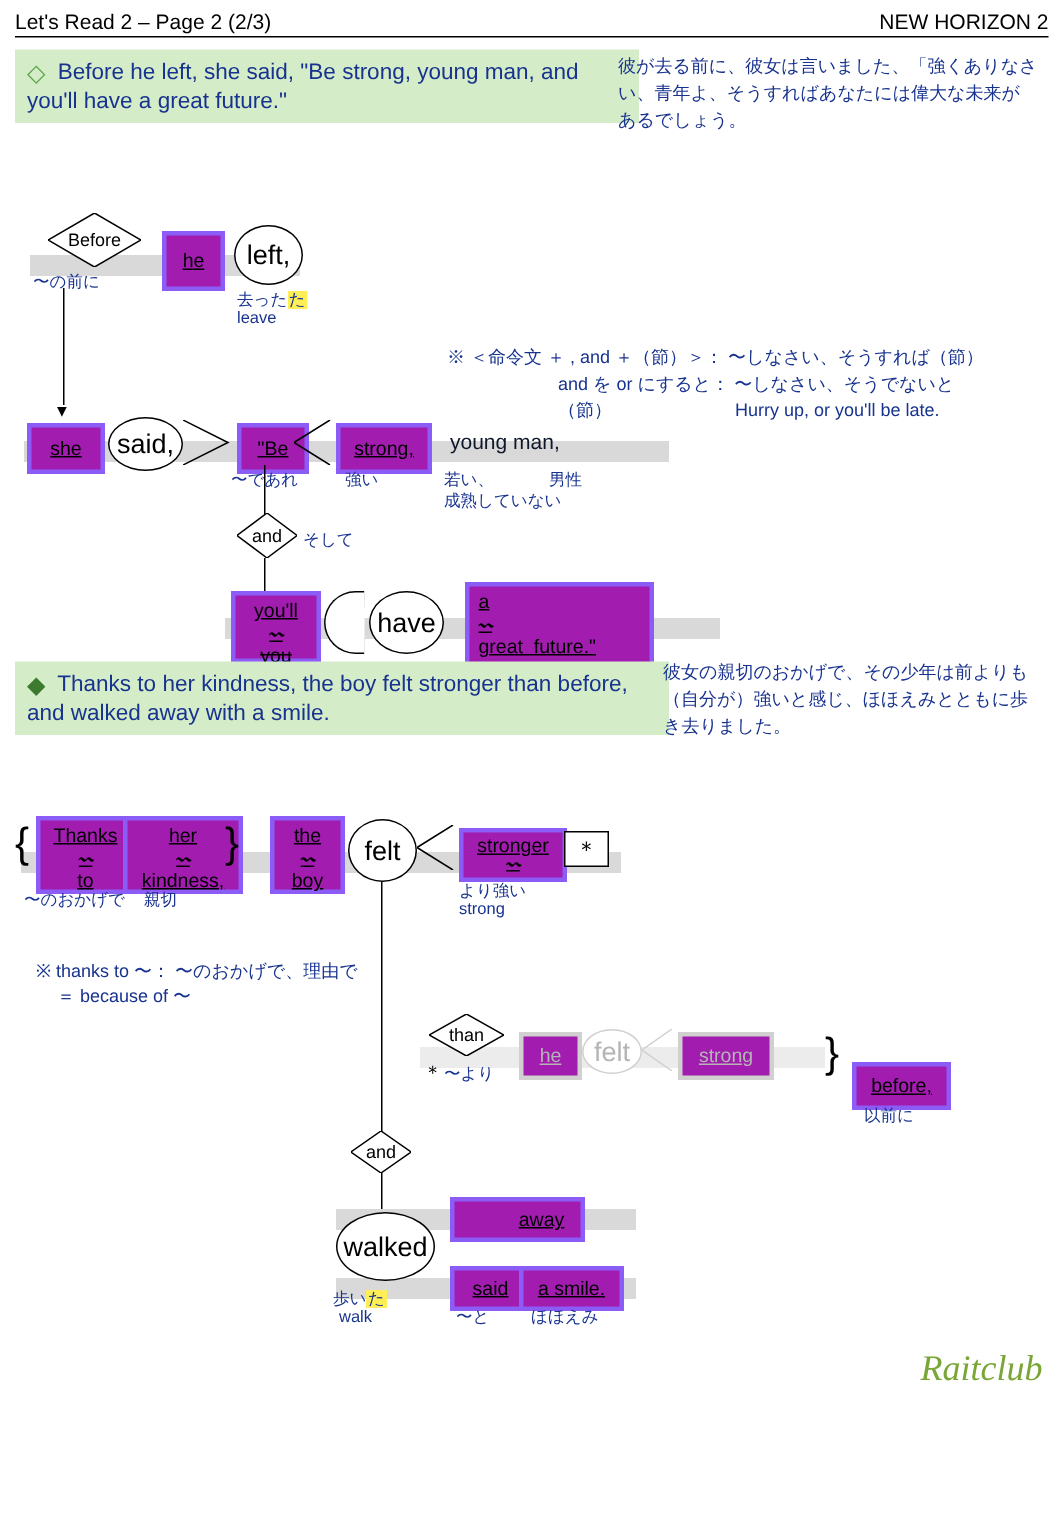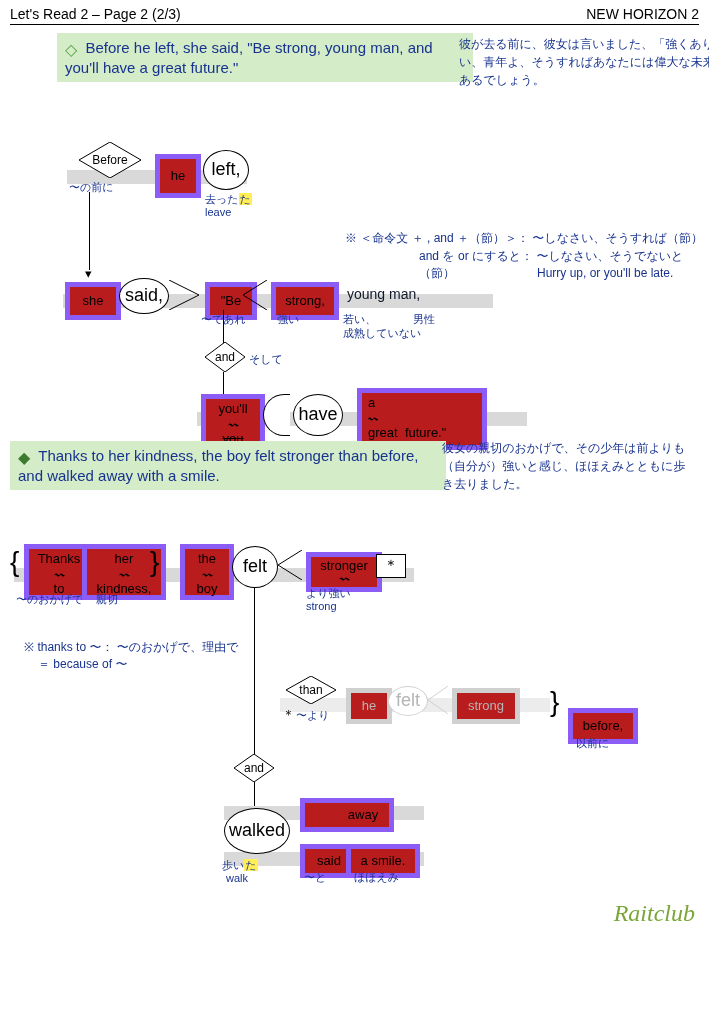--- a/index.html
+++ b/index.html
@@ -5,21 +5,21 @@
   html,body{margin:0;padding:0;background:#fff;font-family:Arial,Helvetica,sans-serif;font-size:13px;color:#000;}
   .page{width:709px;margin:0 auto;position:relative;padding:4px 10px 40px 10px;box-sizing:border-box;}
   .hdr{display:flex;justify-content:space-between;border-bottom:1px solid #000;padding:2px 0;}
   .hdr .l,.hdr .r{font-size:14px;}
   .sentence-bar{background:#d4ecc7;padding:6px 8px;font-size:15px;color:#18338f;margin-top:8px;display:inline-block;max-width:400px;}
   .bullet{color:#5aa64b;font-size:16px;margin-right:4px;vertical-align:middle;}
   .bullet.b2{color:#3b7a2f;}
   .jp-trans{position:absolute;font-size:12px;color:#18338f;line-height:1.5;}
   .diagram{position:relative;width:680px;}
   .gray-bar{position:absolute;background:#d9d9d9;height:14px;}
-  .box{position:absolute;border:5px solid #8b5cf6;background:#b91c1c;padding:2px 4px;font-size:13px;text-align:center;}
+  .box{position:absolute;border:3px solid #8b5cf6;background:#a21caf;padding:2px 4px;font-size:13px;text-align:center;text-decoration:underline;}
   .oval{position:absolute;border:1px solid #000;border-radius:50%;background:#fff;display:flex;align-items:center;justify-content:center;font-size:18px;}
   .dia{position:absolute;width:40px;height:40px;}
   .dia svg{position:absolute;inset:0;}
   .dia .t{position:absolute;inset:0;display:flex;align-items:center;justify-content:center;font-size:12px;}
   .ann{position:absolute;font-size:11px;color:#18338f;}
   .strike{text-decoration:line-through;}
   .hl{background:#ffee55;padding:0 1px;}
   .note{position:absolute;font-size:12px;color:#18338f;}
   .faded{color:#b5b5b5;border-color:#d0d0d0;}
   .astbox{position:absolute;border:1px solid #000;background:#fff;width:28px;height:22px;display:flex;align-items:center;justify-content:center;font-size:15px;}
@@ -31,21 +31,21 @@
 </head>
 <body>
 
 <div class="page">
 
   <div class="hdr">
     <div class="l">Let's Read 2 – Page 2 (2/3)</div>
     <div class="r">NEW HORIZON 2</div>
   </div>
 
-  <div style="position:relative;height:400px;margin-left:47px;">
+  <div style="position:relative;height:400px;">
     <div class="sentence-bar">
       <span class="bullet">◇</span>
       <span>Before he left, she said, "Be strong, young man, and you'll have a great future."</span>
     </div>
     <div class="jp-trans" style="left:402px;top:10px;width:280px;">彼が去る前に、彼女は言いました、「強くありなさい、青年よ、そうすればあなたには偉大な未来があるでしょう。</div>
 
     <div class="diagram">
 
       <div class="gray-bar" style="left:10px;top:88px;width:180px;"></div>
       <div class="dia" style="left:22px;top:60px;width:62px;height:36px;">

